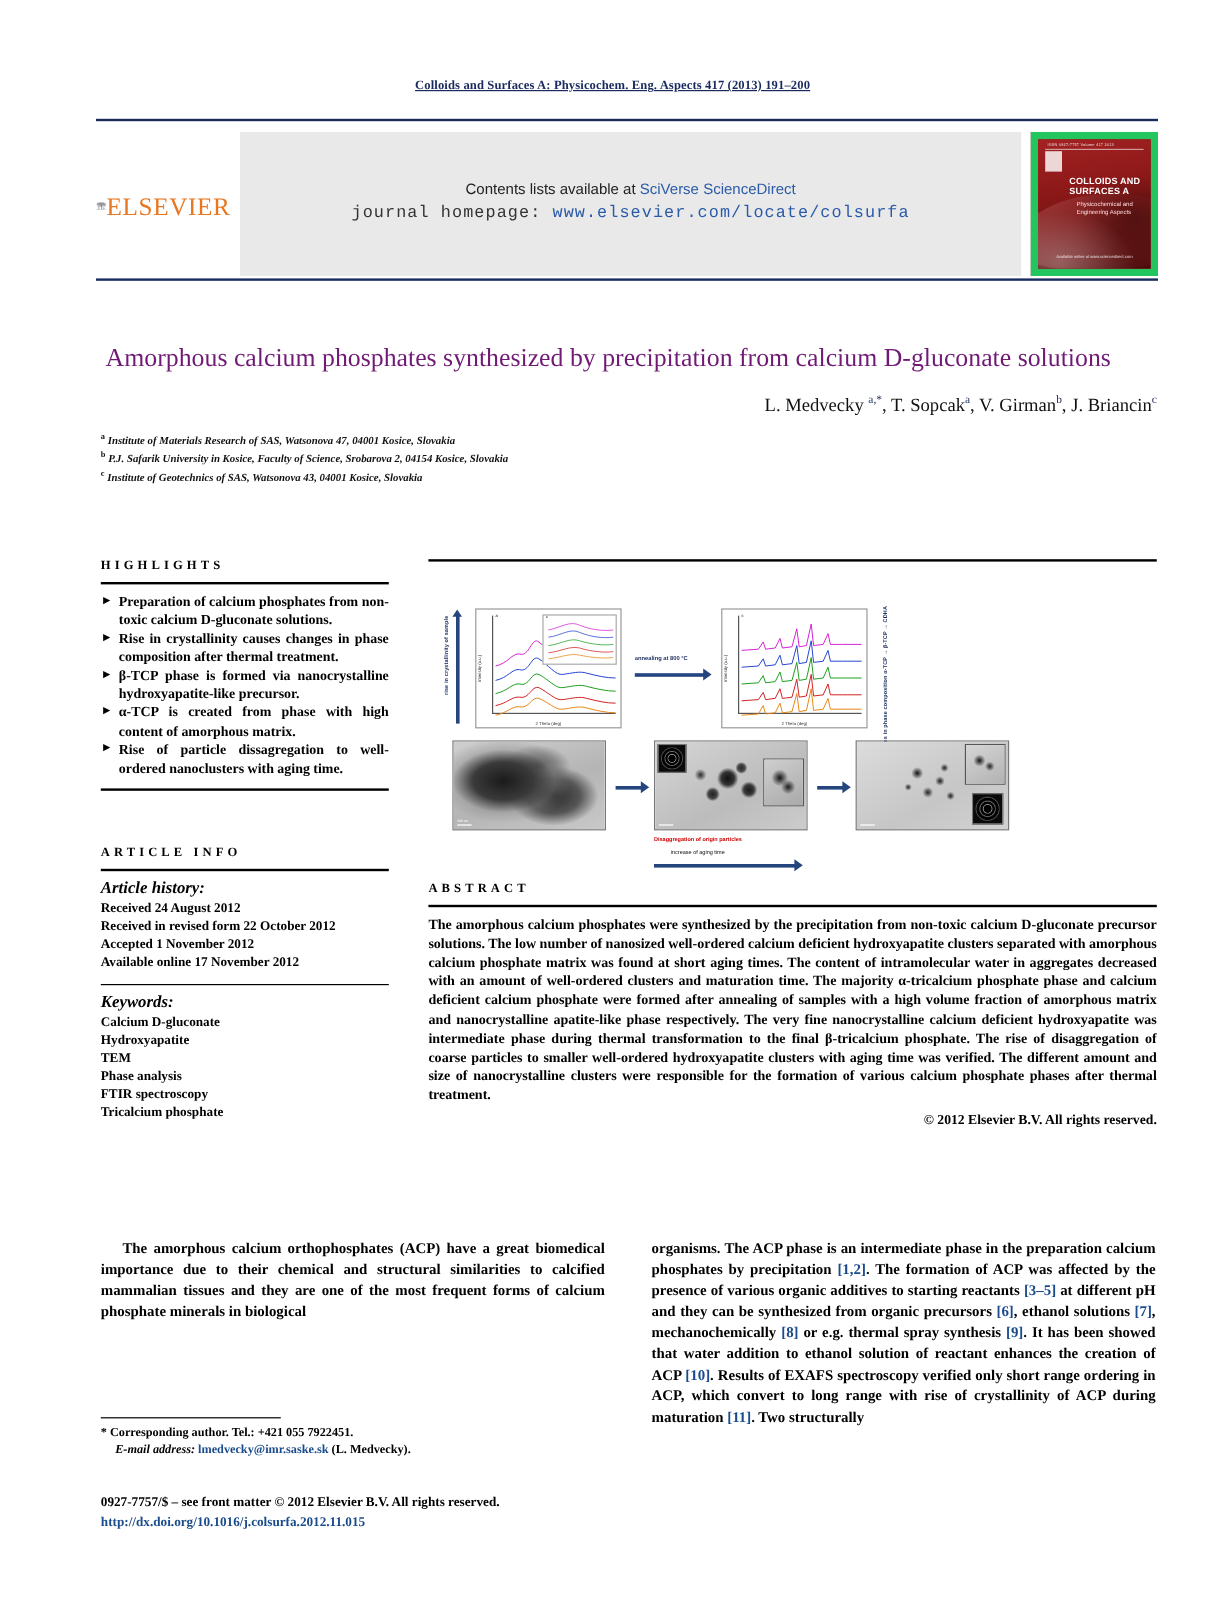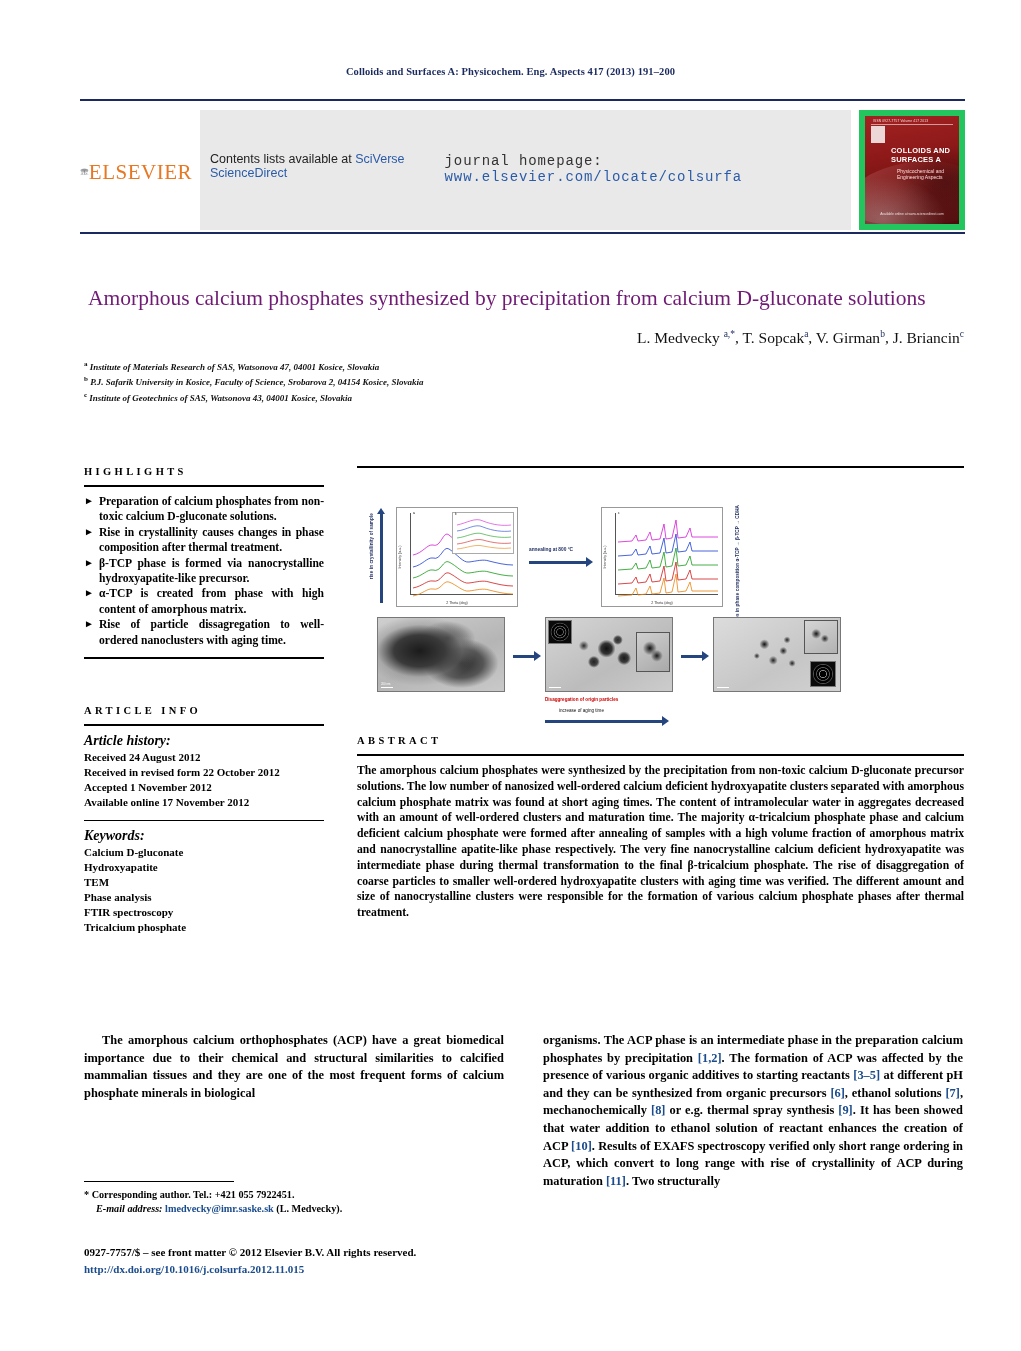--- a/index.html
+++ b/index.html
@@ -19,20 +19,21 @@
   
   .running-head {
     position: absolute;
     top: 66px; left: 0; right: 0;
     text-align: center;
     font-family: "Liberation Serif", serif;
     font-weight: bold;
     font-size: 10.5px;
     color: #1a2a5e;
     letter-spacing: 0.1px;
+    text-decoration: underline;
   }
 
   
   .masthead {
     position: absolute;
     top: 99px; left: 80px; right: 56px;
     height: 135px;
     border-top: 2px solid #1a2a5e;
     border-bottom: 2px solid #1a2a5e;
   }
@@ -57,21 +58,21 @@
     font-size: 21px;
     letter-spacing: 0.5px;
     color: #E87722;
     margin-top: 1px;
   }
   .journal-band {
     flex: 1 1 auto;
     background: #e9e9e9;
     margin: 5px 8px 6px 8px;
     display: flex;
-    flex-direction: row;
+    flex-direction: column;
     align-items: center;
     justify-content: center;
     padding: 5px 10px 8px 10px;
   }
   .contents-line {
     font-family: "Liberation Sans", sans-serif;
     font-size: 12.5px;
     color: #222;
     margin-bottom: 5px;
   }
@@ -569,20 +570,21 @@
         <div class="ga-sub" style="left:190px; top:219px;">increase of aging time</div>
         <div class="harrow" style="left:176px; top:231px; width:118px;"></div>
       </div>
     </div>
 
     <div style="height:70px"></div>
 
     <div class="sec-head">ABSTRACT</div>
     <div class="rule-thick"></div>
     <div class="abstract-text">The amorphous calcium phosphates were synthesized by the precipitation from non-toxic calcium D-gluconate precursor solutions. The low number of nanosized well-ordered calcium deficient hydroxyapatite clusters separated with amorphous calcium phosphate matrix was found at short aging times. The content of intramolecular water in aggregates decreased with an amount of well-ordered clusters and maturation time. The majority α-tricalcium phosphate phase and calcium deficient calcium phosphate were formed after annealing of samples with a high volume fraction of amorphous matrix and nanocrystalline apatite-like phase respectively. The very fine nanocrystalline calcium deficient hydroxyapatite was intermediate phase during thermal transformation to the final β-tricalcium phosphate. The rise of disaggregation of coarse particles to smaller well-ordered hydroxyapatite clusters with aging time was verified. The different amount and size of nanocrystalline clusters were responsible for the formation of various calcium phosphate phases after thermal treatment.</div>
+    <div class="copyright">© 2012 Elsevier B.V. All rights reserved.</div>
   </div>
 
   <div class="body-cols">
     <div class="bcol">
       <p class="body-p indent">The amorphous calcium orthophosphates (ACP) have a great biomedical importance due to their chemical and structural similarities to calcified mammalian tissues and they are one of the most frequent forms of calcium phosphate minerals in biological</p>
     </div>
     <div class="bcol">
       <p class="body-p">
         <span>organisms. The ACP phase is an intermediate phase in the preparation calcium phosphates by precipitation </span><span class="ref">[1,2]</span><span>. The formation of ACP was affected by the presence of various organic additives to starting reactants </span><span class="ref">[3–5]</span><span> at different pH and they can be synthesized from organic precursors </span><span class="ref">[6]</span><span>, ethanol solutions </span><span class="ref">[7]</span><span>, mechanochemically </span><span class="ref">[8]</span><span> or e.g. thermal spray synthesis </span><span class="ref">[9]</span><span>. It has been showed that water addition to ethanol solution of reactant enhances the creation of ACP </span><span class="ref">[10]</span><span>. Results of EXAFS spectroscopy verified only short range ordering in ACP, which convert to long range with rise of crystallinity of ACP during maturation </span><span class="ref">[11]</span><span>. Two structurally</span>
       </p>

